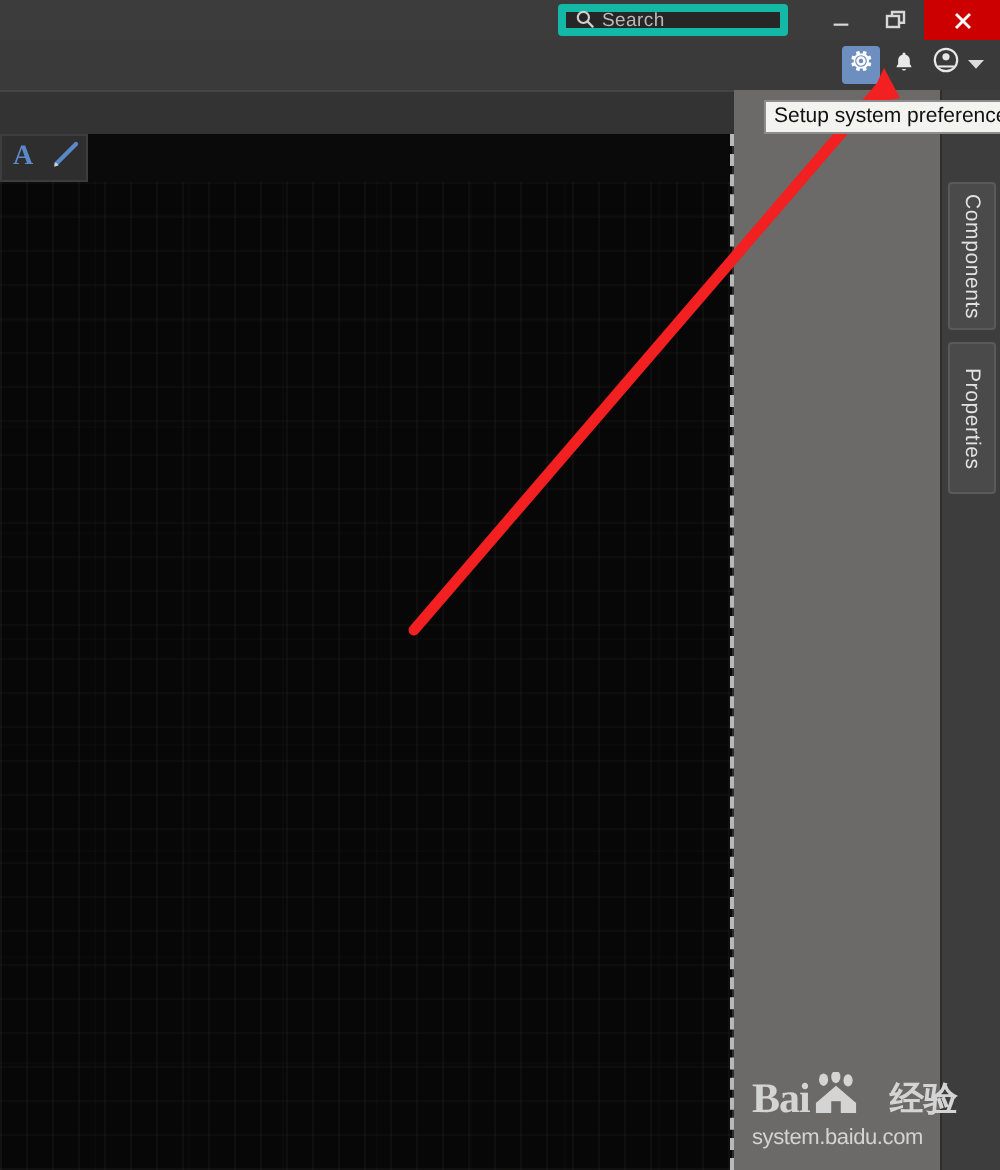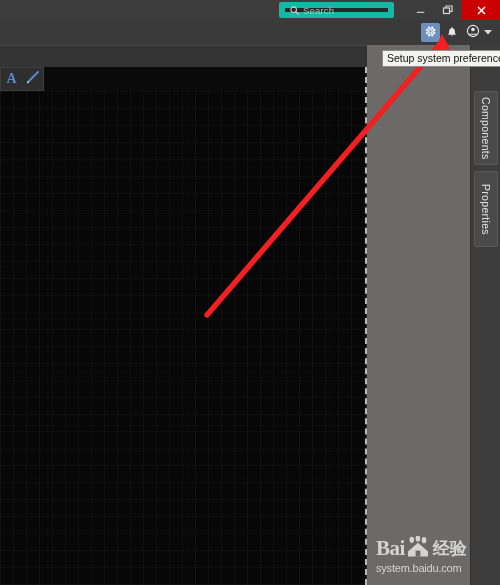--- a/index.html
+++ b/index.html
@@ -12,21 +12,21 @@
   #app { position:relative; width:500px; height:585px; }
 
   
   .titlebar {
     position:absolute; left:0; top:0; width:500px; height:20px;
     background:#3c3c3c;
     display:flex; align-items:center; justify-content:flex-end;
   }
   .search-box {
     width:115px; height:16px; margin-right:12px;
-    background:#262626; border:6px solid #14b8a6; border-radius:2px;
+    background:#262626; border:4px solid #14b8a6; border-radius:2px;
     display:flex; align-items:center; padding-left:5px; gap:4px;
   }
   .search-box svg { flex:none; }
   .search-ph { color:#b9b9b9; font-size:9.5px; letter-spacing:.2px; }
   .win-btn {
     width:28px; height:20px; display:flex; align-items:center; justify-content:center;
     color:#e6e6e6;
   }
   .win-btn svg { display:block; }
   .win-close { width:38px; height:20px; background:#cc0000; }
@@ -119,21 +119,21 @@
   }
 
   
   .watermark {
     position:absolute; left:376px; top:536px; z-index:30;
     display:flex; flex-direction:column; align-items:flex-start;
     color:#d4d4d4;
   }
   .wm-row { display:flex; align-items:center; gap:1px; }
   .wm-bai { font-size:21px; font-weight:bold; letter-spacing:-.5px; font-family:"Liberation Serif", serif; }
-  .wm-cn { font-size:17px; font-weight:bold; margin-left:2px; }
+  .wm-cn { font-size:17px; font-weight:bold; margin-left:14px; }
   .wm-url { font-size:11px; margin-top:1px; letter-spacing:-.2px; }
 </style>
 </head>
 <body>
 
 <div id="app">
 
   <div class="titlebar">
 
     <div class="search-box">

